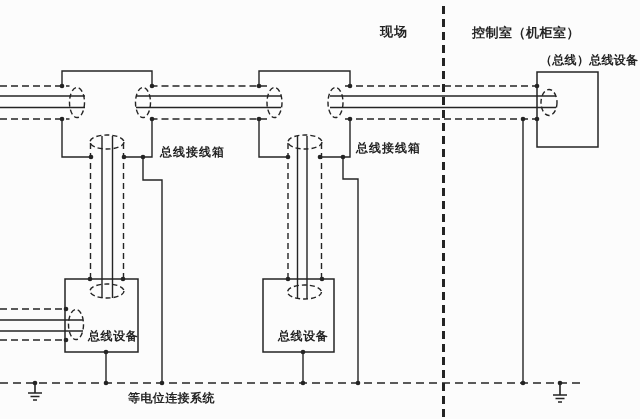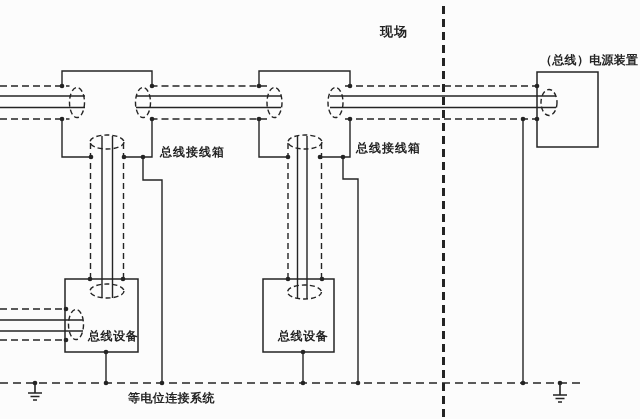--- a/index.html
+++ b/index.html
@@ -141,20 +141,21 @@
         <circle cx="106" cy="383" r="2.3"></circle>
       <circle cx="162" cy="383" r="2.3"></circle>
         <circle cx="303" cy="383" r="2.3"></circle>
       <circle cx="358" cy="383" r="2.3"></circle>
         <circle cx="523" cy="383" r="2.3"></circle>
       <circle cx="560" cy="383" r="2.3"></circle>
     </g>
   </svg>
 
   <div class="lbl lbl-field">现场</div>
-  <div class="lbl lbl-power">（总线）电源装置</div>
+  <div class="lbl lbl-control-room">控制室（机柜室）</div>
+  <div class="lbl lbl-power">（总线）总线设备</div>
   <div class="lbl lbl-jbox1">总线接线箱</div>
   <div class="lbl lbl-jbox2">总线接线箱</div>
   <div class="lbl lbl-dev1">总线设备</div>
   <div class="lbl lbl-dev2">总线设备</div>
   <div class="lbl lbl-equipotential">等电位连接系统</div>
 
 </div>
 
 </body></html>

